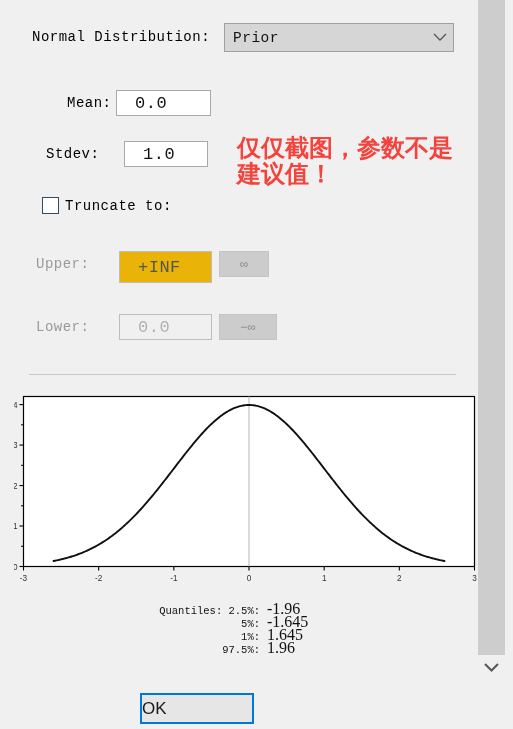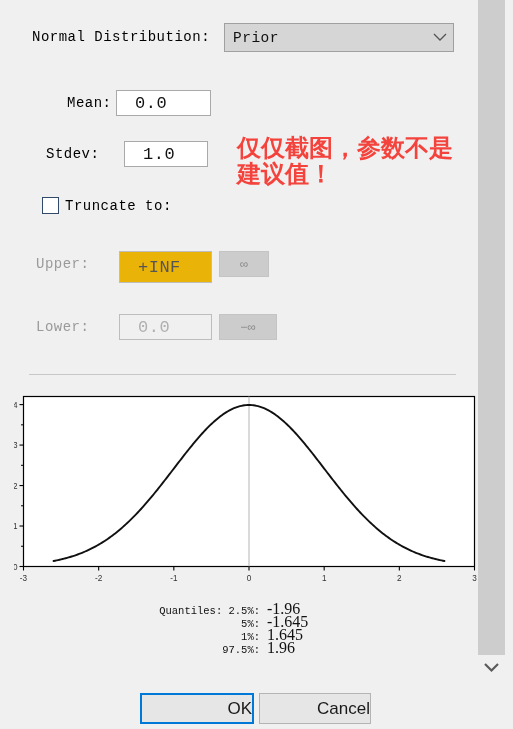--- a/index.html
+++ b/index.html
@@ -81,21 +81,21 @@
   }
   .qval{
     padding-left:7px;
     font-family:Liberation Serif, serif;
     font-size:16px;color:#111;white-space:nowrap;
   }
 
   
   .btn-big{
     position:absolute;height:31px;box-sizing:border-box;
-    display:flex;align-items:center;justify-content:flex-end;
+    display:flex;align-items:center;justify-content:flex-start;
     font-family:"Liberation Sans",sans-serif;font-size:17px;color:#1a1a1a;
     background:#e6e6e6;border:1px solid #b4b4b4;
   }
   .btn-ok{left:140px;top:693px;width:114px;border:2px solid #0078d7;background:#e6e6e6;}
   .btn-cancel{left:259px;top:693px;width:112px;}
 
   
   .sbar{position:absolute;left:478px;top:0;width:35px;height:729px;background:#f0f0f0;}
   .sb-track{position:absolute;left:0px;top:0;width:27px;height:729px;background:#f0f0f0;}
   .sb-thumb{position:absolute;left:0px;top:0;width:27px;height:655px;background:#cdcdcd;}
@@ -218,23 +218,20 @@
       </div>
       <div class="qrow">
         <span class="qlbl">97.5%:</span>
         <span class="qval">1.96</span>
       </div>
     </div>
 
   <div class="btn-big btn-ok">
     <span>OK</span>
   </div>
-  <div class="btn-big btn-cancel">
-    <span>Cancel</span>
-  </div>
 </div>
 
 <div class="sbar">
   <div class="sb-track">
     <div class="sb-thumb"></div>
     <div class="sb-down">
       <span>
         <svg width="17" height="11" viewBox="0 0 17 11">
             <polyline points="2,2 8.5,8.5 15,2" fill="none" stroke="#5a5a5a" stroke-width="2.2"></polyline>
           </svg>

